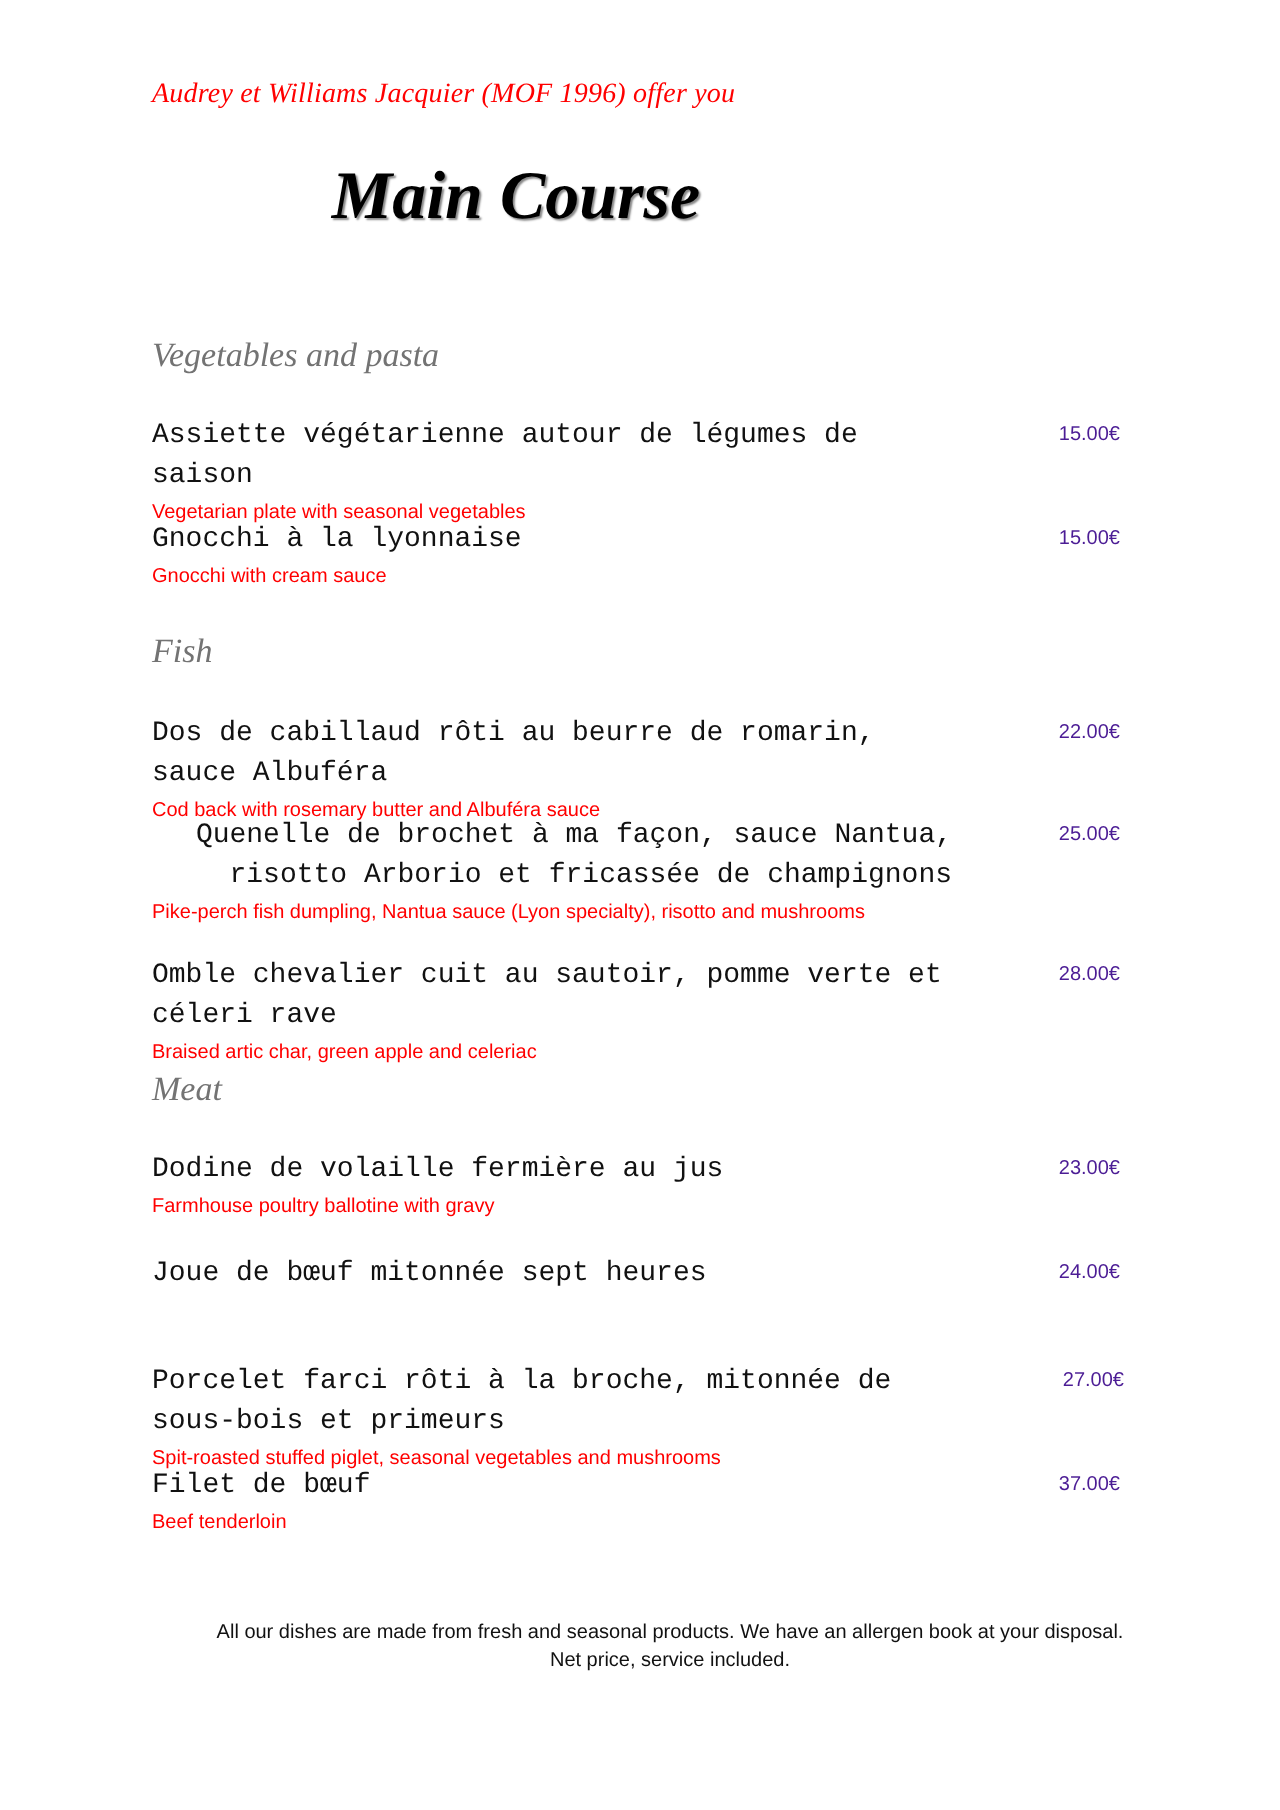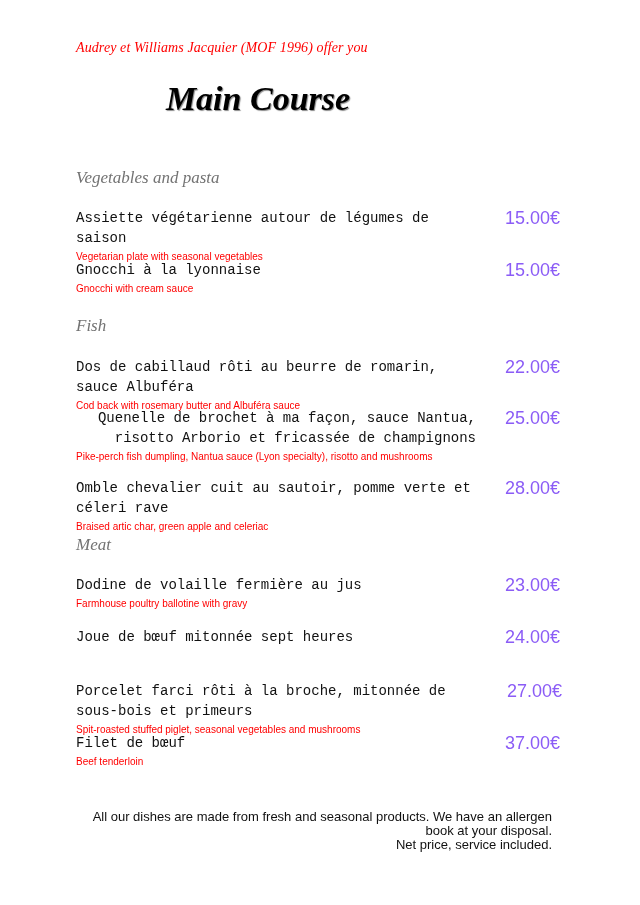--- a/index.html
+++ b/index.html
@@ -3,22 +3,22 @@
   <meta charset="utf-8">
   <style>
     html, body { margin: 0; padding: 0; background: #ffffff; }
     body { width: 640px; height: 905px; position: relative; overflow: hidden; font-family: "Liberation Sans", sans-serif; }
     .intro { position: absolute; left: 76px; top: 40px; font-size: 14px; color: #ff0000; font-family: "Liberation Serif", serif; font-style: italic; letter-spacing: 0.1px; }
     .title { position: absolute; left: 0; width: 512px; top: 80px; text-align: center; font-size: 34px; font-weight: bold; color: #000; font-family: "Liberation Serif", serif; font-style: italic; padding-left: 4px; box-sizing: border-box; text-shadow: 1px 1px 1px #888; }
     .section { position: absolute; left: 76px; font-size: 17px; font-family: "Liberation Serif", serif; font-style: italic; color: #737373; }
     .dish { position: absolute; left: 76px; width: 488px; }
     .dish .fr { font-size: 14px; color: #111; line-height: 20px; width: 410px; font-family: Liberation Mono, monospace; }
     .dish .en { font-size: 10px; color: #ff0000; line-height: 13px; font-family: "Liberation Sans", sans-serif; margin-top: 2px; }
-    .dish .price { position: absolute; right: 4px; top: 0; font-size: 18px; line-height: 20px; color: #8b5cf6; }
-    .footer { position: absolute; left: 72px; width: 480px; top: 810px; text-align: right; font-size: 13px; line-height: 14px; color: #111; }
+    .dish .price { position: absolute; right: 4px; top: 0; font-size: 10px; line-height: 20px; color: #4c1d95; }
+    .footer { position: absolute; left: 95px; width: 480px; top: 810px; text-align: center; font-size: 10px; line-height: 14px; color: #111; }
   </style>
 </head>
 <body>
 
 <div class="intro">Audrey et Williams Jacquier (MOF 1996) offer you</div>
 <div class="title">Main Course</div>
 
 <div class="section" style="top:168px;">Vegetables and pasta</div>
 
 <div class="dish" style="top:208px;">

